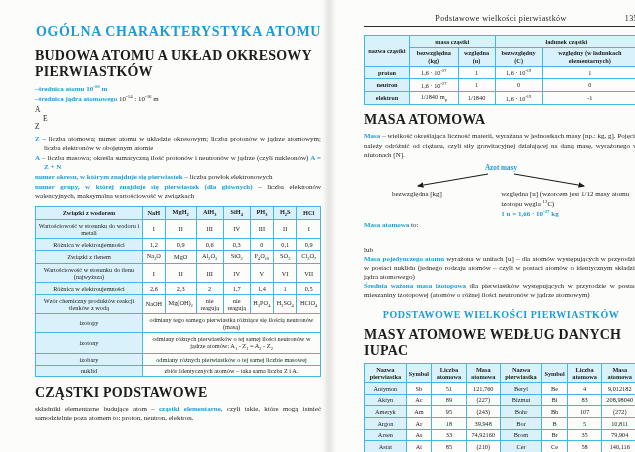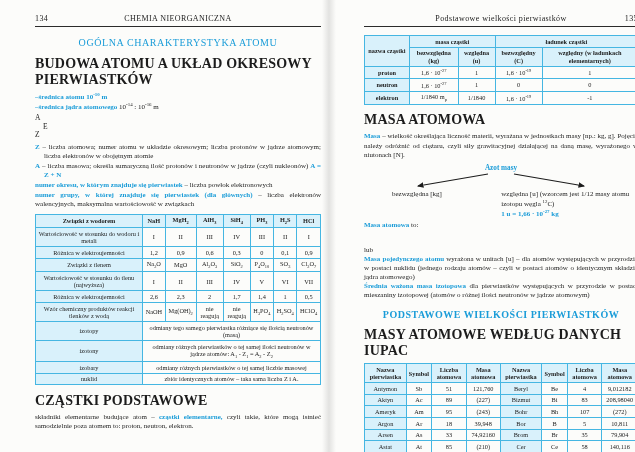--- a/index.html
+++ b/index.html
@@ -9,21 +9,21 @@
           background:linear-gradient(90deg,rgba(0,0,0,0) 0%,rgba(0,0,0,.10) 50%,rgba(0,0,0,0) 100%);}
   .page{position:absolute;top:14px;}
   .page-left{left:35px;width:286px;}
   .page-right{left:364px;width:274px;}
   .runhead{display:flex;align-items:baseline;font-size:8px;letter-spacing:.4px;
            border-bottom:1.2px solid #2b2b2b;padding-bottom:3px;}
   .runhead .num{width:40px;}
   .runhead .mid{flex:1;text-align:center;}
   .page-right .runhead .num{text-align:right;}
   .hl{color:#1a9cd8;font-weight:bold;}
-  .main-title{text-align:center;font-weight:normal;font-size:10px;letter-spacing:.6px;
+  .main-title{text-align:right;font-weight:bold;font-size:14px;letter-spacing:.6px;
               color:#1a9cd8;margin:10px 0 8px 0;}
   .sec-head{font-weight:bold;font-size:14px;letter-spacing:.2px;margin:7px 0 4px 0;}
   p{margin:0 0 3px 0;font-size:7px;line-height:1.3;text-align:justify;}
   .bullet{font-size:7px;line-height:1.25;margin:0;}
   .hang{padding-left:9px;text-indent:-9px;margin-bottom:1px;}
   .notation{font-size:7.5px;line-height:1.15;margin:2px 0 3px 0;}
   .notation .el{padding-left:8px;}
   table{border-collapse:collapse;width:100%;font-size:6.3px;line-height:1.2;}
   th,td{border:1px solid #45b6e2;padding:1.5px 2px;text-align:center;vertical-align:middle;}
   thead th{background:#d9f1fb;font-weight:bold;}
@@ -44,25 +44,20 @@
             color:#1a9cd8;margin:9px 0 6px 0;}
   sup,sub{font-size:70%;}
 </style>
 </head>
 <body>
 
 <div class="spread">
   <div class="gutter"></div>
 
   <div class="page page-left">
-    <div class="runhead">
-      <span class="num">134</span>
-      <span class="mid">CHEMIA NIEORGANICZNA</span>
-      <span class="num"></span>
-    </div>
 
     <div class="main-title">OGÓLNA CHARAKTERYSTYKA ATOMU</div>
 
     <div class="sec-head">BUDOWA ATOMU A UKŁAD OKRESOWY PIERWIASTKÓW</div>
 
     <p class="bullet"><span class="hl">–średnica atomu 10<sup>-10</sup> m</span></p>
     <p class="bullet"><span class="hl">–średnica jądra atomowego</span> 10<sup>-14</sup> : 10<sup>-16</sup> m</p>
 
     <div class="notation">
       <div>A</div>

